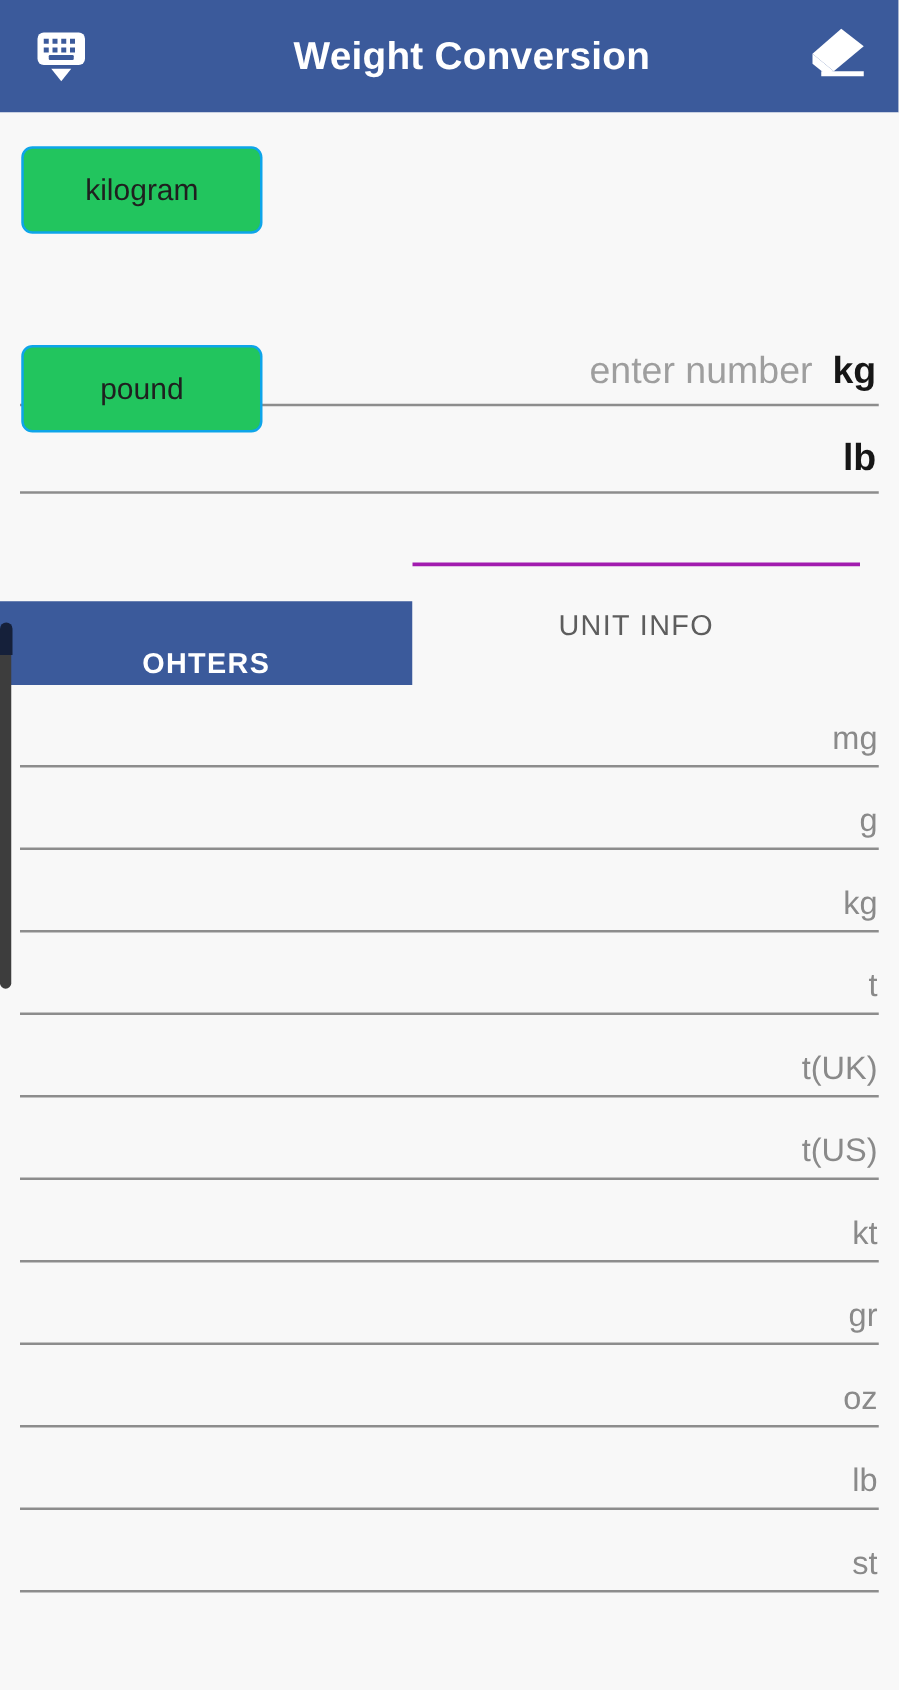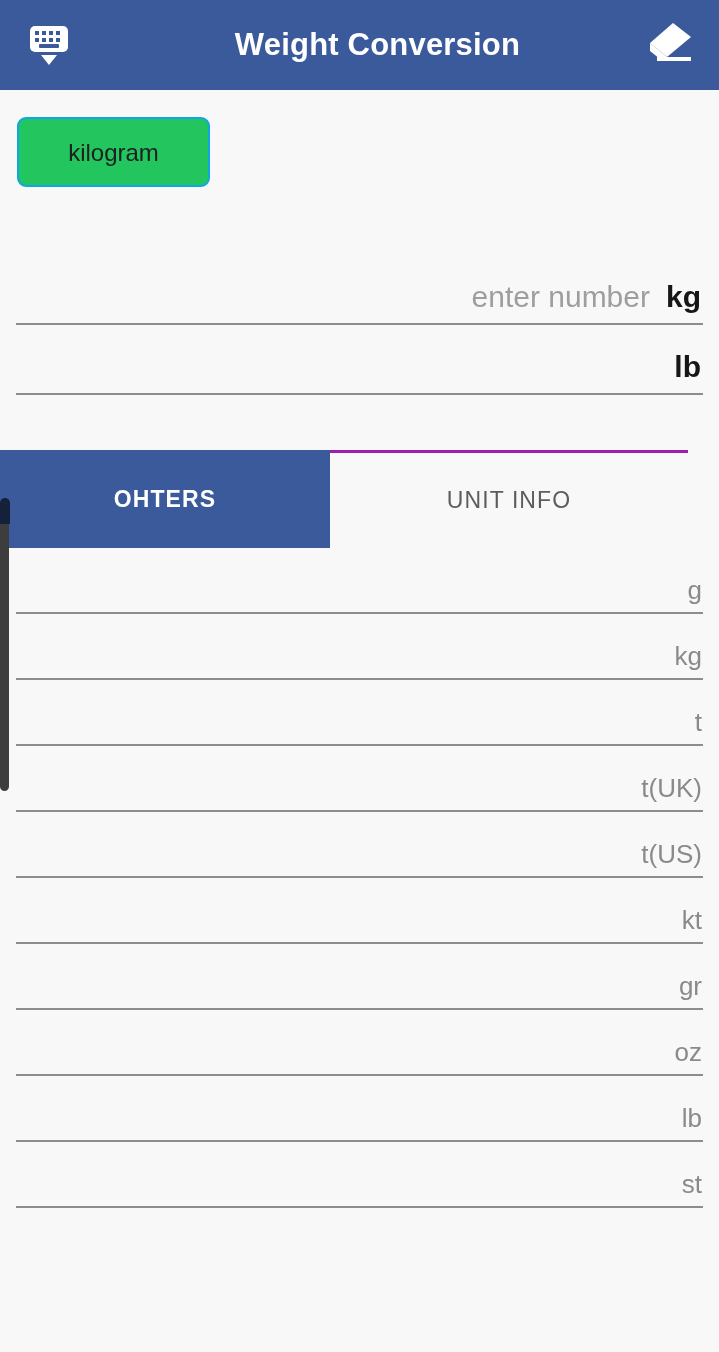--- a/index.html
+++ b/index.html
@@ -155,20 +155,21 @@
     font-size: 23px;
     letter-spacing: 1.1px;
     cursor: pointer;
     user-select: none;
   }
   .tab.active {
     width: 330px;
     background: #3b5a9b;
     color: #ffffff;
     font-weight: bold;
+    margin-top: 31px;
   }
   .tab.inactive {
     width: 358px;
     background: #f8f8f8;
     color: #5d5d5d;
     border-top: 3px solid #a21caf;
   }
 
   
   .unit-list {
@@ -276,35 +277,40 @@
 
   <div class="conv-block">
 
     <div class="unit-btn kilogram">kilogram</div>
 
     <div class="field-row row-kg">
       <input class="field-input" type="text" placeholder="enter number" style="">
       <span class="field-unit">kg</span>
     </div>
 
+    <div class="unit-btn pound">pound</div>
 
     <div class="field-row row-lb">
       <input class="field-input" type="text" placeholder="" style="">
       <span class="field-unit">lb</span>
     </div>
   </div>
 
   <div class="tabbar">
     <div class="tab active">OHTERS</div>
     <div class="tab inactive">UNIT INFO</div>
   </div>
 
   <div class="unit-list" id="unit-list">
       <div class="unit-row">
         <input type="text" class="unit-row-value" style="">
+        <span class="unit-row-label">mg</span>
+      </div>
+      <div class="unit-row">
+        <input type="text" class="unit-row-value" style="">
         <span class="unit-row-label">g</span>
       </div>
       <div class="unit-row">
         <input type="text" class="unit-row-value" style="">
         <span class="unit-row-label">kg</span>
       </div>
       <div class="unit-row">
         <input type="text" class="unit-row-value" style="">
         <span class="unit-row-label">t</span>
       </div>

